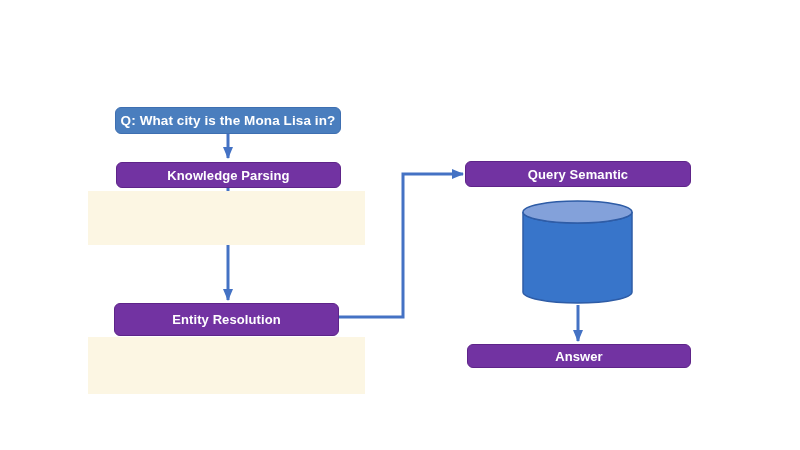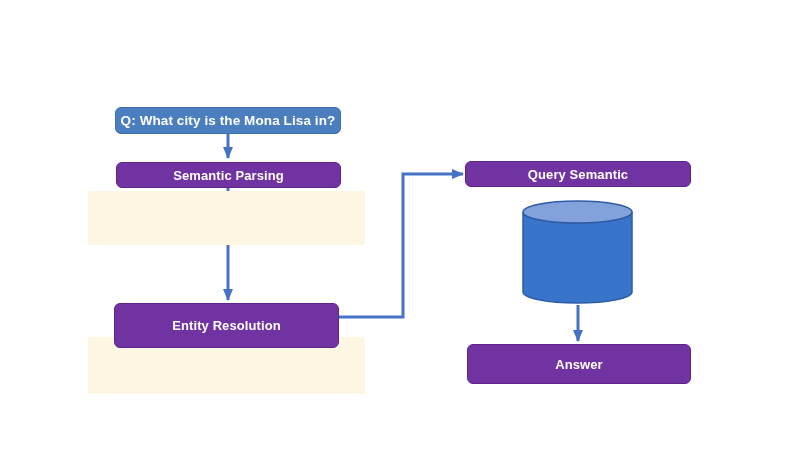--- a/index.html
+++ b/index.html
@@ -55,23 +55,23 @@
     width: 226px; height: 27px;
     background: var(--c-question-fill, #4A7EBE);
     border: 1.5px solid var(--c-question-border, #3E6FB1);
     font-size: 13.5px;
   }
   .node-process {
     background: var(--c-process-fill, #7233A2);
     border: 1.5px solid var(--c-process-border, #5E2489);
   }
   .node-semantic  { left: 116px; top: 127px; width: 225px; height: 26px; }
-  .node-entity    { left: 114px; top: 268px; width: 225px; height: 45px; }
+  .node-entity    { left: 114px; top: 268px; width: 225px; height: 33px; }
   .node-query     { left: 465px; top: 126px; width: 226px; height: 26px; }
-  .node-answer    { left: 467px; top: 309px; width: 224px; height: 40px; }
+  .node-answer    { left: 467px; top: 309px; width: 224px; height: 24px; }
   .band-1 { left: 88px; top: 156px; height: 54px; }
   .band-2 { left: 88px; top: 302px; height: 57px; }
   .cylinder-svg {
     position: absolute;
     left: 521px; top: 164px;
     z-index: 3;
   }
   .cylinder-body {
     fill: var(--c-cylinder-body, #3875CA);
     stroke: var(--c-cylinder-border, #2E5CA6);
@@ -109,21 +109,21 @@
     <line class="connector" x1="228" y1="153" x2="228" y2="265" marker-end="url(#ah)"></line>
     <path class="connector" d="M339,282 L403,282 L403,139 L463,139" marker-end="url(#ah)"></path>
     <line class="connector" x1="578" y1="270" x2="578" y2="306" marker-end="url(#ah)"></line>
   </svg>
 
   <div class="highlight-band band-1"></div>
   <div class="highlight-band band-2"></div>
 
   <div class="node node-question">Q: What city is the Mona Lisa in?</div>
 
-  <div class="node node-process node-semantic">Semantic Parsing</div>
+  <div class="node node-process node-semantic">Knowledge Parsing</div>
 
   <div class="node node-process node-entity">Entity Resolution</div>
 
   <div class="node node-process node-query">Query Semantic</div>
 
   <svg class="cylinder-svg" width="113" height="108" viewBox="0 0 113 108">
     <path class="cylinder-body" d="M2,13 A54.5,11 0 0 0 111,13 L111,93 A54.5,11 0 0 1 2,93 Z"></path>
     <ellipse class="cylinder-top" cx="56.5" cy="13" rx="54.5" ry="11"></ellipse>
   </svg>
 

